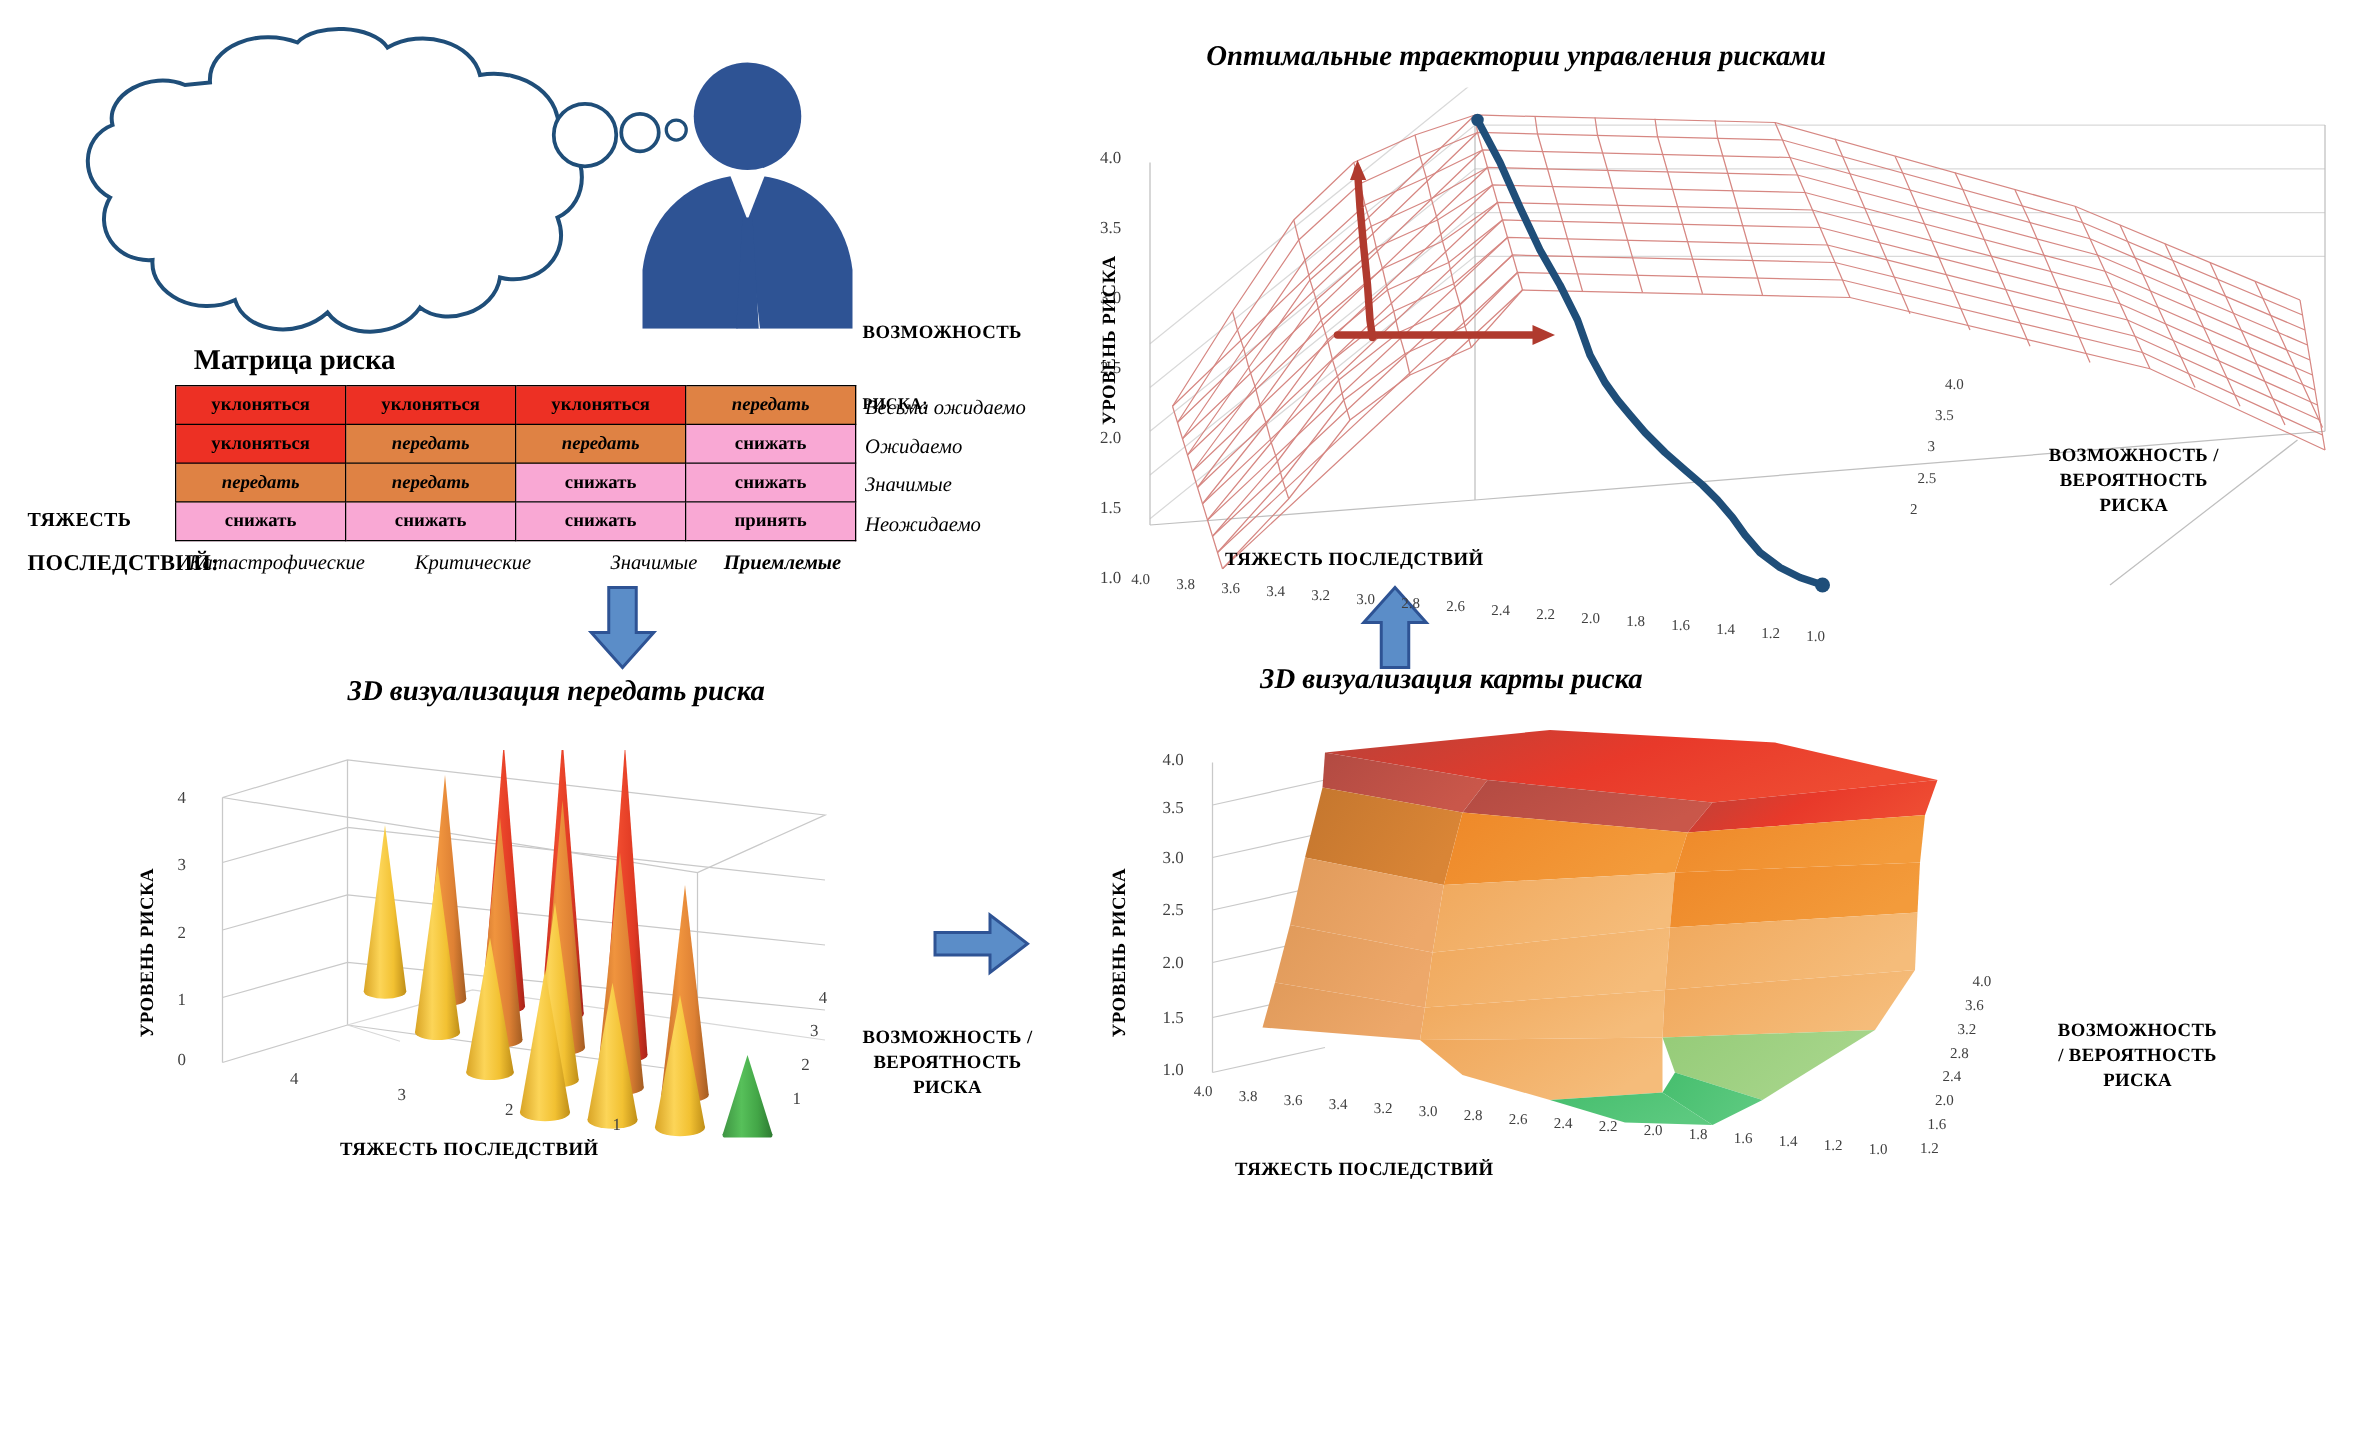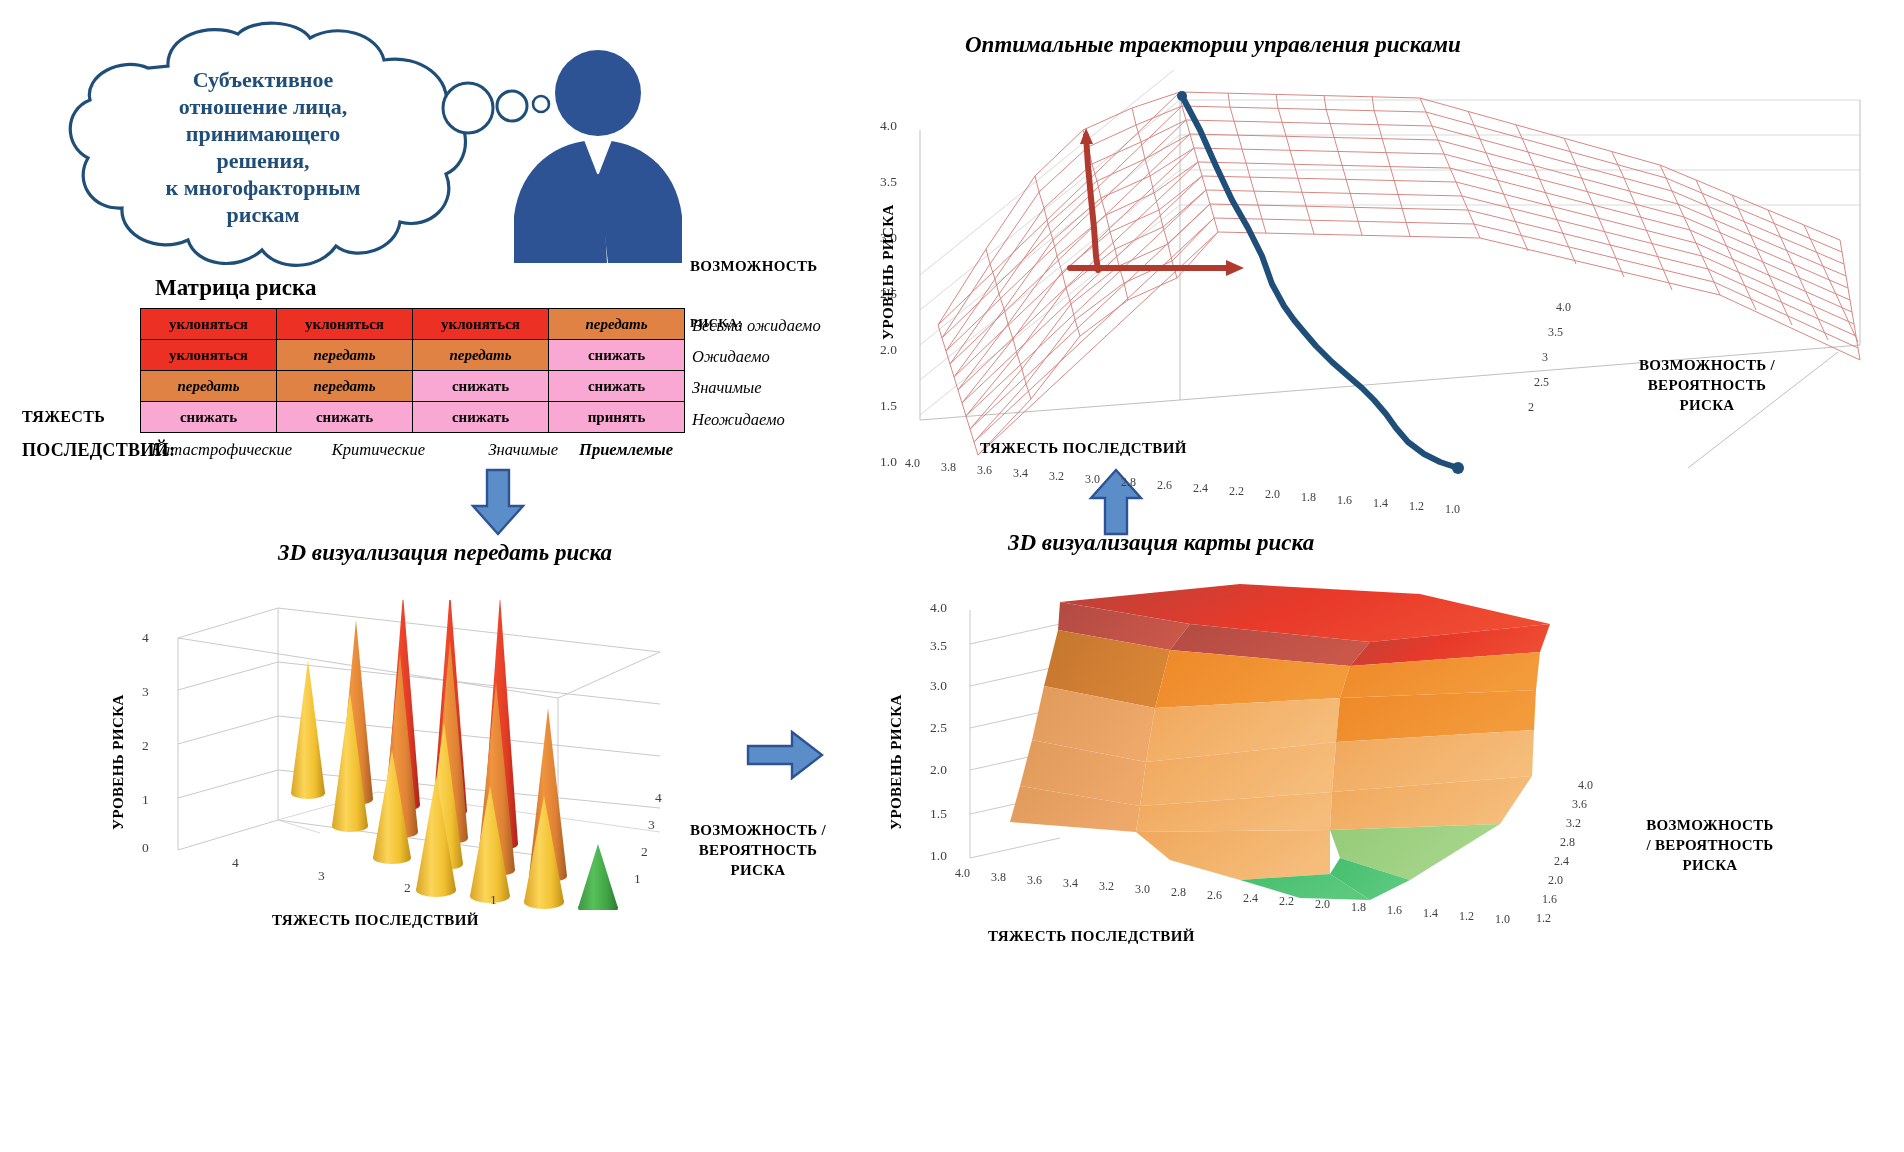--- a/index.html
+++ b/index.html
@@ -55,28 +55,20 @@
 <body>
 
 <div class="abs" id="thought-cloud">
   <svg width="430" height="268" viewBox="0 0 430 268">
     <path d="M120 48 C118 18 160 4 190 16 C205 0 250 2 262 20 C290 4 330 16 336 42
              C372 36 404 60 398 90 C424 104 424 144 398 156 C410 186 382 212 352 204
              C348 232 308 244 288 228 C272 252 230 254 214 232 C190 254 148 248 140 222
              C110 236 72 218 74 190 C44 192 26 164 40 140 C16 128 16 92 42 82
              C36 58 72 38 100 50 Z" fill="#ffffff" stroke="#1F4E79" stroke-width="3.2"></path>
   </svg>
-  <div class="cloud-text">
-    <div>Субъективное</div>
-    <div>отношение лица,</div>
-    <div>принимающего</div>
-    <div>решения,</div>
-    <div>к многофакторным</div>
-    <div>рискам</div>
-  </div>
 </div>
 
 <svg class="abs" style="left:440px;top:78px;" width="120" height="60">
   <circle cx="28" cy="30" r="25" fill="#fff" stroke="#1F4E79" stroke-width="3"></circle>
   <circle cx="72" cy="28" r="15" fill="#fff" stroke="#1F4E79" stroke-width="3"></circle>
   <circle cx="101" cy="26" r="8" fill="#fff" stroke="#1F4E79" stroke-width="2.6"></circle>
 </svg>
 
 <svg class="abs" id="person-icon" viewBox="0 0 200 215">
   <circle cx="100" cy="45" r="43" fill="#2E5394"></circle>

